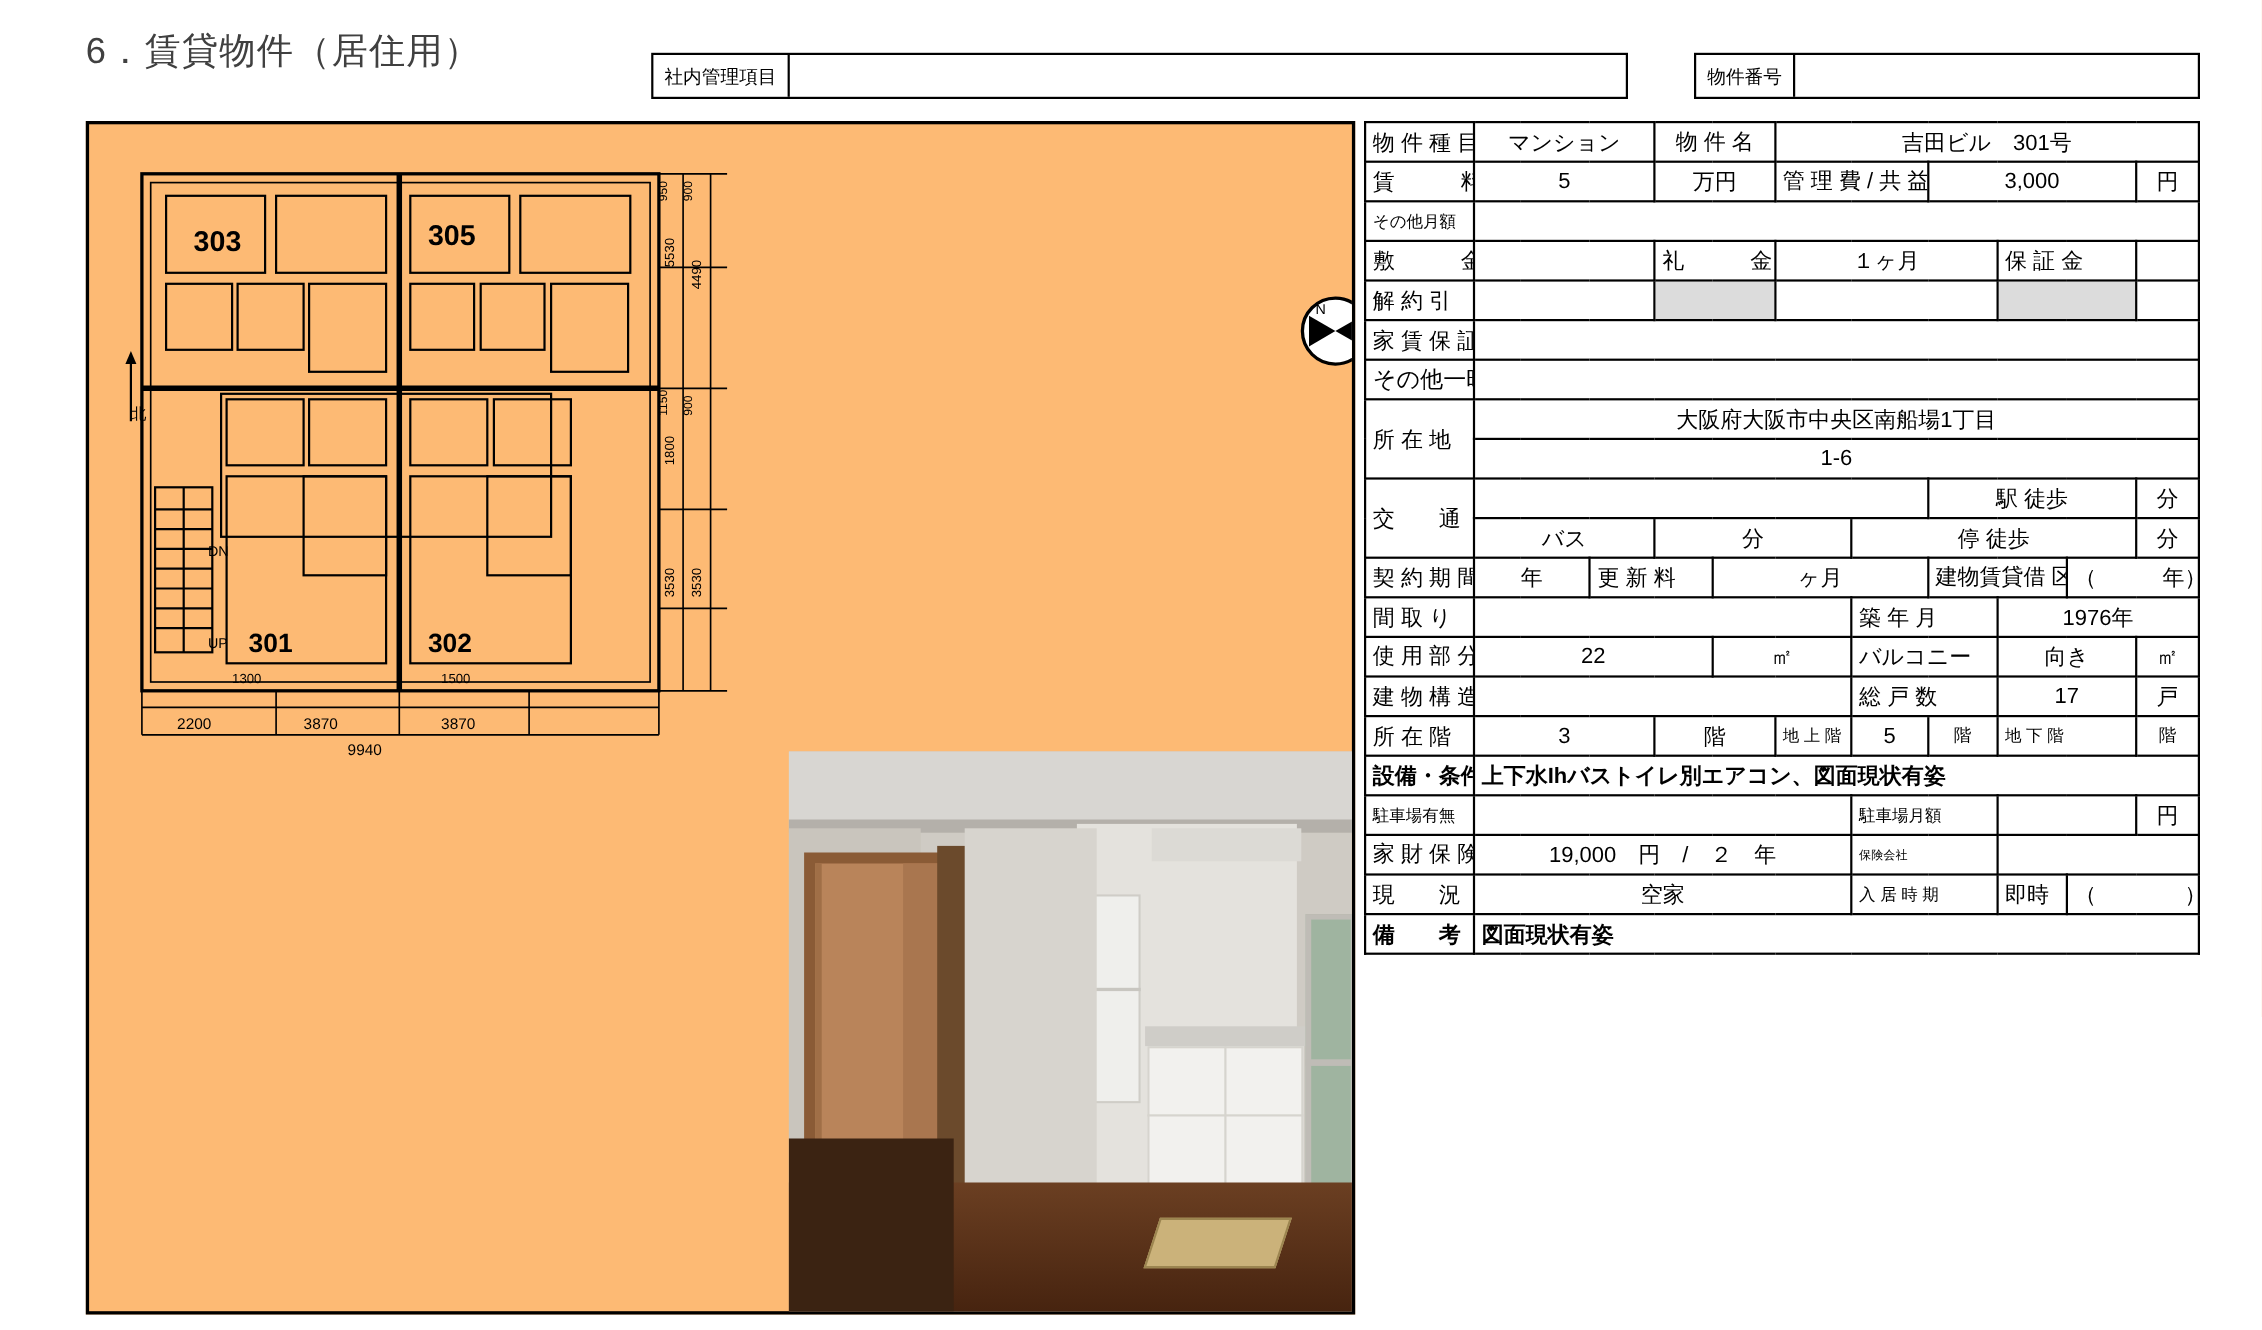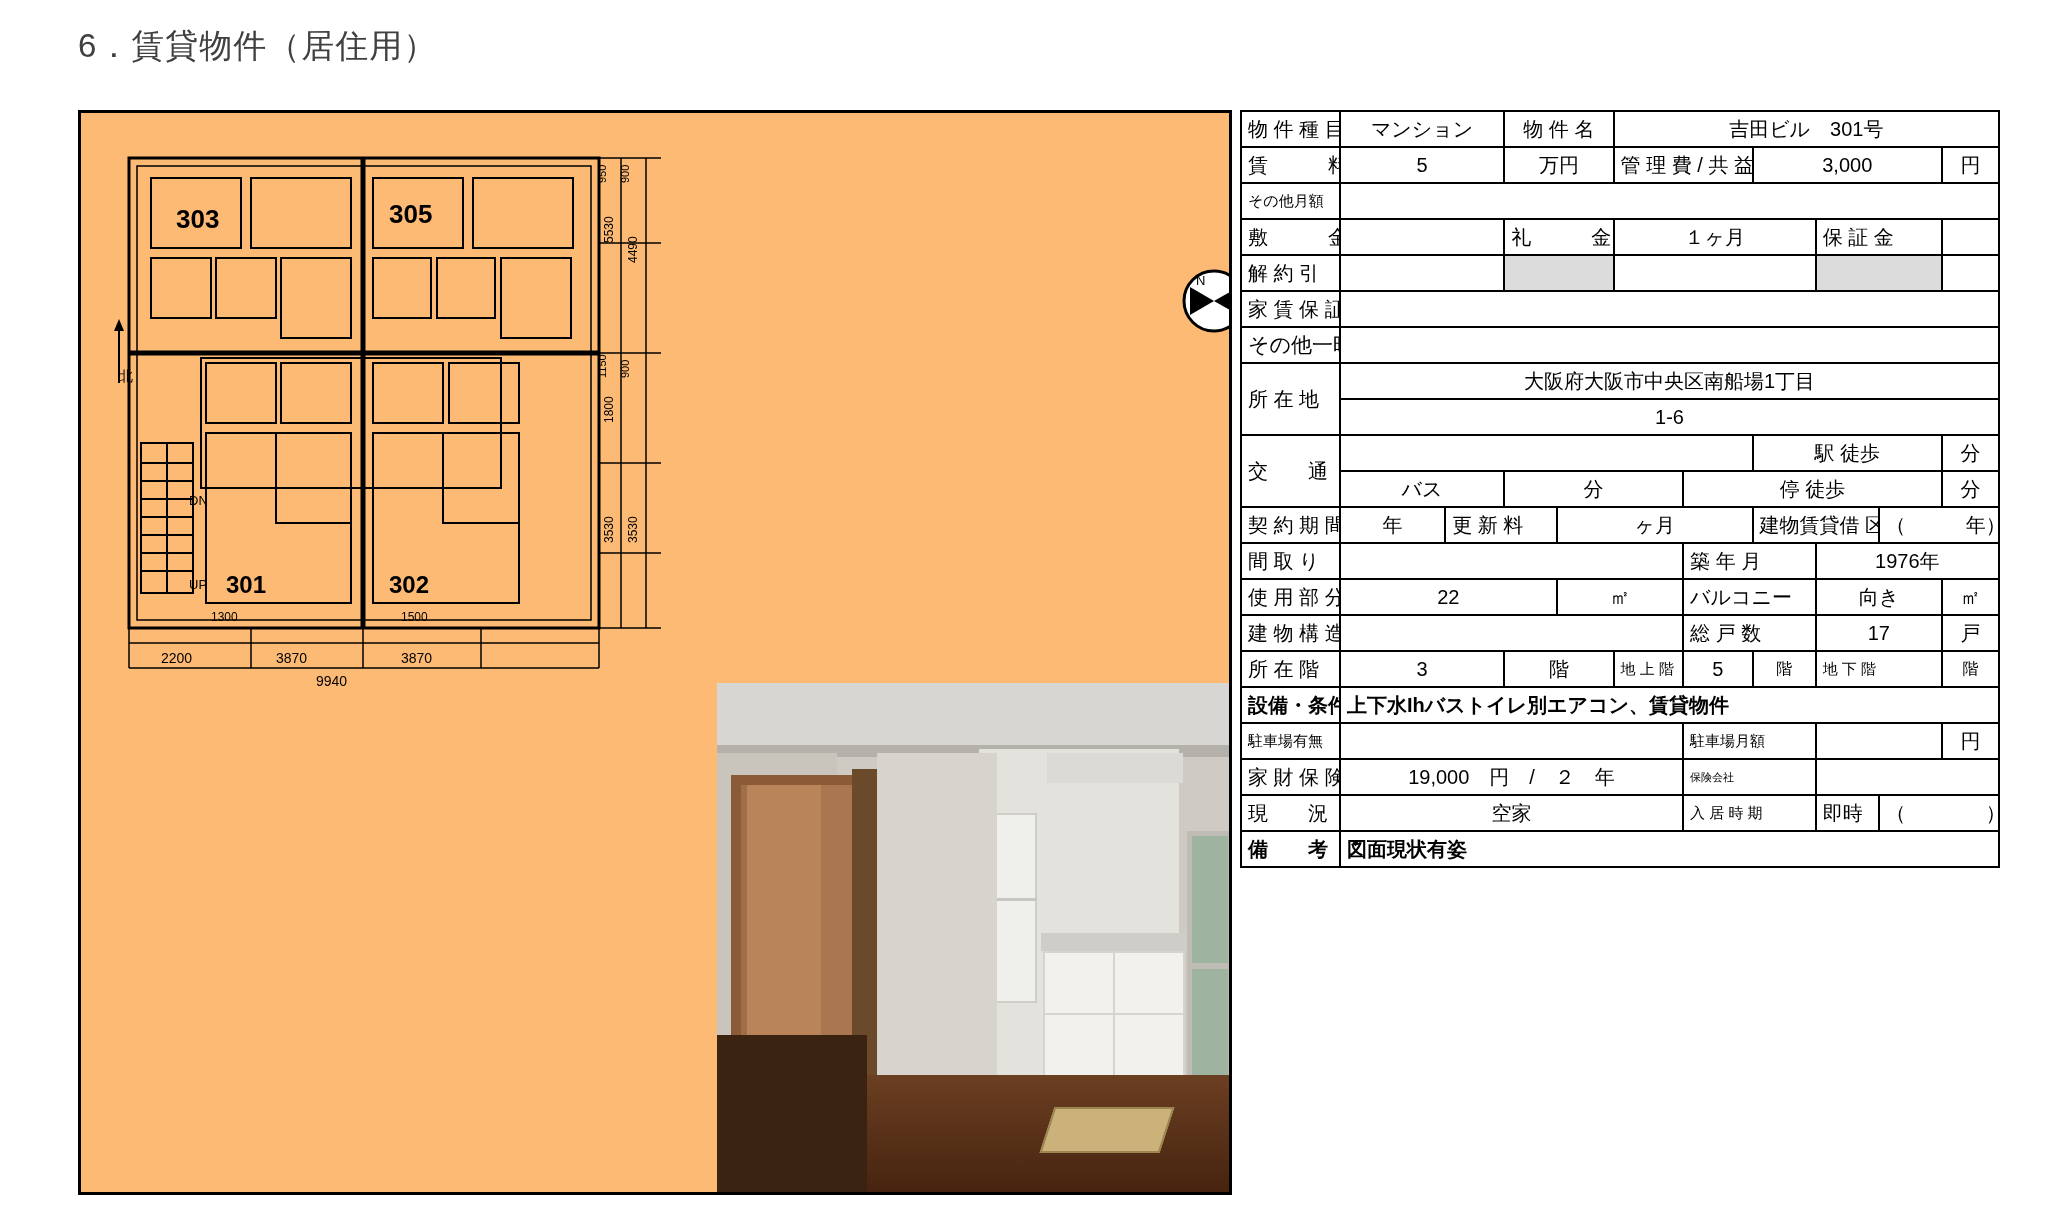--- a/index.html
+++ b/index.html
@@ -132,21 +132,29 @@
   .unit { font-size: 18px; }
   .two-line { line-height: 1.15; white-space: normal; font-size: 15px; text-align:center; }
 </style>
 </head>
 <body>
 
 <div class="page">
 
   <div class="hdr-title">6．賃貸物件（居住用）</div>
 
-
+  <div class="hdr-box" id="hdr-manage">
+    <div class="lab">社内管理項目</div>
+    <div class="val"></div>
+  </div>
+
+  <div class="hdr-box" id="hdr-bukken">
+    <div class="lab">物件番号</div>
+    <div class="val"></div>
+  </div>
 
   <div class="left-panel">
 
     <div class="plan-wrap">
       <svg width="640" height="650" viewBox="0 0 640 650" xmlns="http://www.w3.org/2000/svg">
         <g fill="none" stroke="#000" stroke-width="3">
 
           <rect x="28" y="35" width="470" height="470"></rect>
           <rect x="36" y="43" width="454" height="454" stroke-width="1.5"></rect>
 
@@ -414,21 +422,21 @@
       <td class="val-c" colspan="2">階</td>
       <td class="lbl" style="font-size:15px">地 上 階</td>
       <td class="val-c mid">5</td>
       <td class="val-c" style="font-size:16px">階</td>
       <td class="lbl" style="font-size:15px" colspan="2">地 下 階</td>
       <td class="val-c" style="font-size:16px">階</td>
     </tr>
 
     <tr>
       <td class="lbl tall-110">設備・条件</td>
-      <td class="equip-cell tall-110" colspan="11">上下水Ihバストイレ別エアコン、賃貸物件</td>
+      <td class="equip-cell tall-110" colspan="11">上下水Ihバストイレ別エアコン、図面現状有姿</td>
     </tr>
 
     <tr>
       <td class="lbl" style="font-size:15px">駐車場有無</td>
       <td colspan="6"></td>
       <td class="lbl" style="font-size:15px" colspan="2">駐車場月額</td>
       <td colspan="2"></td>
       <td class="val-c">円</td>
     </tr>
 

